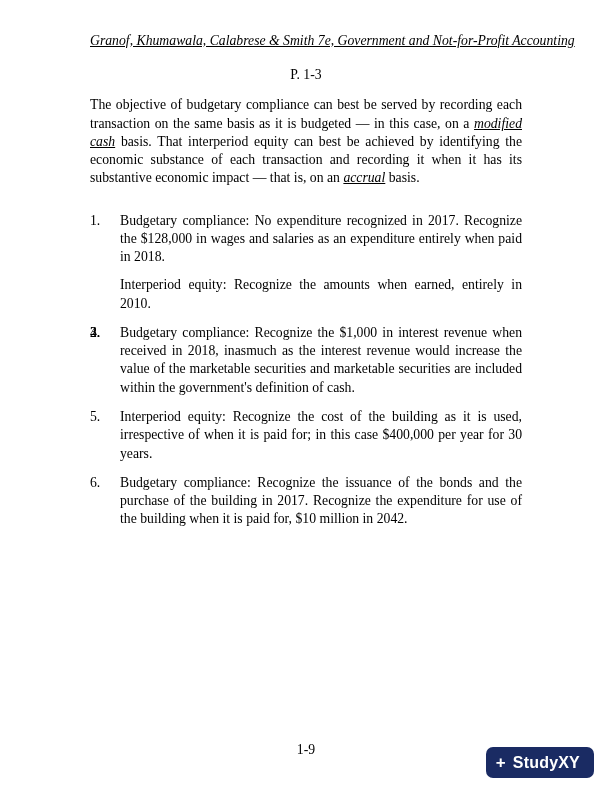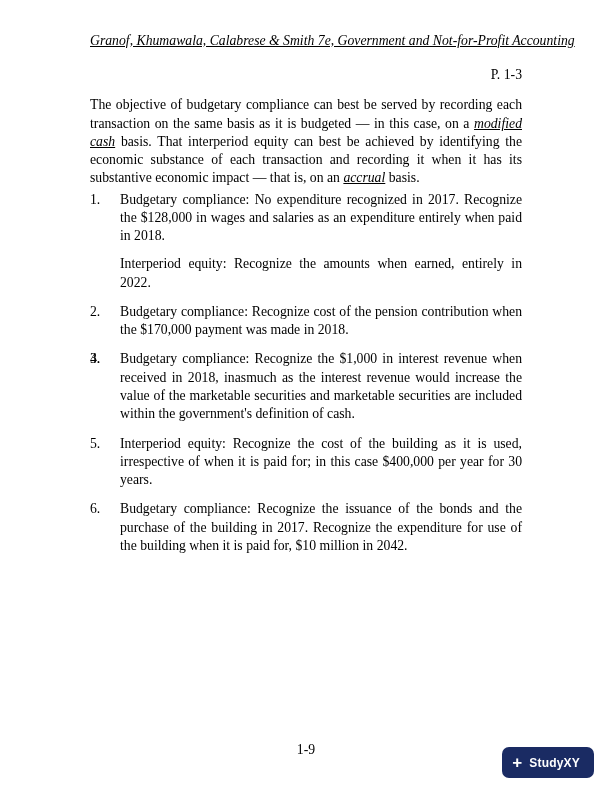--- a/index.html
+++ b/index.html
@@ -38,24 +38,24 @@
   .content {
     position: absolute;
     left: 90px;
     top: 66px;
     width: 432px;
     font-size: 10.3pt;
     line-height: 1.33;
   }
   .label-line {
     margin: 0 0 12px 0;
-    text-align: right;
+    text-align: center;
   }
   .intro {
-    margin: 0 0 3px 0;
+    margin: 0 0 24px 0;
     text-align: justify;
     text-justify: inter-word;
   }
   .u { text-decoration: underline; }
   .ital { font-style: italic; }
   ol.qlist {
     list-style: none;
     margin: 0;
     padding: 0;
   }
@@ -98,21 +98,21 @@
     gap: 7px;
     font-family: "Liberation Sans", sans-serif;
   }
   .watermark .plus {
     font-size: 17px;
     font-weight: bold;
     line-height: 1;
     color: #ffffff;
   }
   .watermark .wm-text {
-    font-size: 12px;
+    font-size: 16px;
     font-weight: bold;
     letter-spacing: 0.2px;
     line-height: 1;
   }
 </style>
 </head>
 <body>
 
 <div class="page">
 
@@ -124,26 +124,25 @@
 
     <div class="intro">
       <span>The objective of budgetary compliance can best be served by recording each transaction on the same basis as it is budgeted — in this case, on a </span><span class="u ital">modified cash</span><span> basis. That interperiod equity can best be achieved by identifying the economic substance of each transaction and recording it when it has its substantive economic impact — that is, on an </span><span class="u ital">accrual</span><span> basis.</span>
     </div>
 
     <ol class="qlist">
 
       <li>
         <span class="num">1.</span>
         <p class="para">Budgetary compliance: No expenditure recognized in 2017. Recognize the $128,000 in wages and salaries as an expenditure entirely when paid in 2018.</p>
-        <p class="para">Interperiod equity: Recognize the amounts when earned, entirely in 2022.</p>
+        <p class="para">Interperiod equity: Recognize the amounts when earned, entirely in 2010.</p>
       </li>
 
       <li>
         <span class="num">2.</span>
-        <p class="para">Budgetary compliance: Recognize cost of the pension contribution when the $170,000 payment was made in 2018.</p>
       </li>
 
       <li>
         <span class="num">3.</span>
       </li>
 
       <li>
         <span class="num">4.</span>
         <p class="para">Budgetary compliance: Recognize the $1,000 in interest revenue when received in 2018, inasmuch as the interest revenue would increase the value of the marketable securities and marketable securities are included within the government's definition of cash.</p>
       </li>

